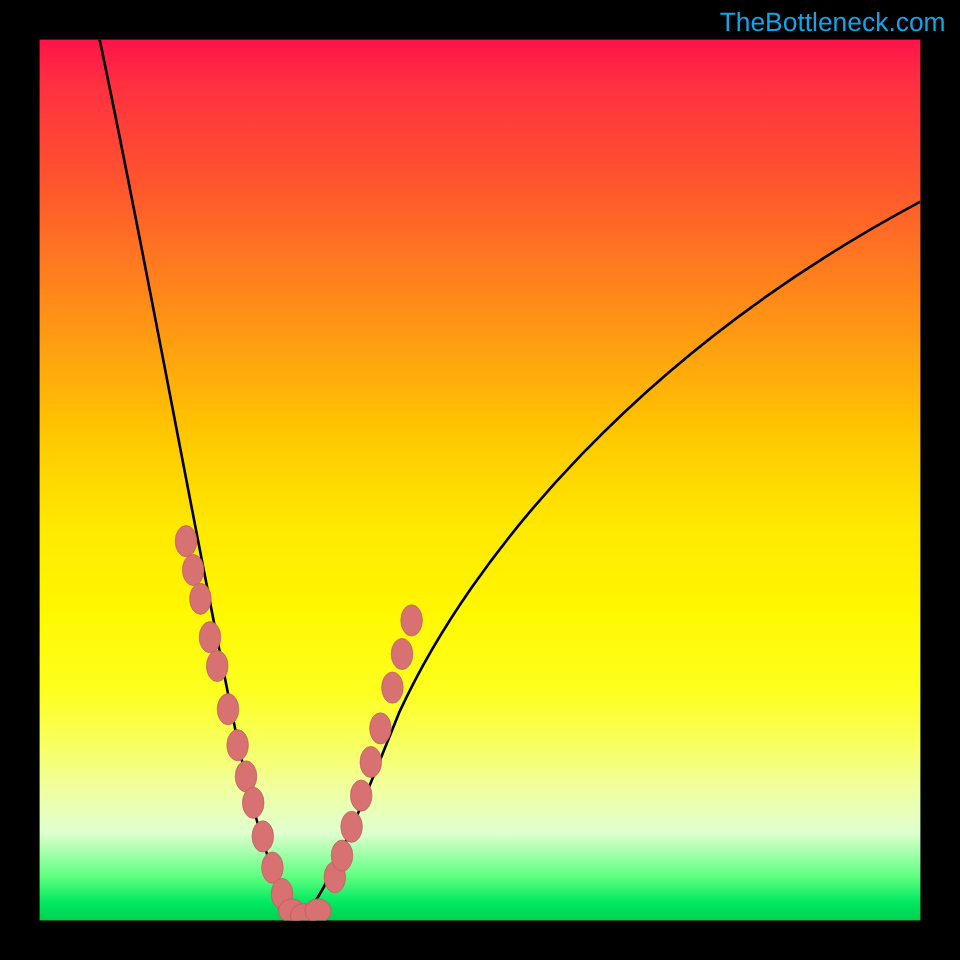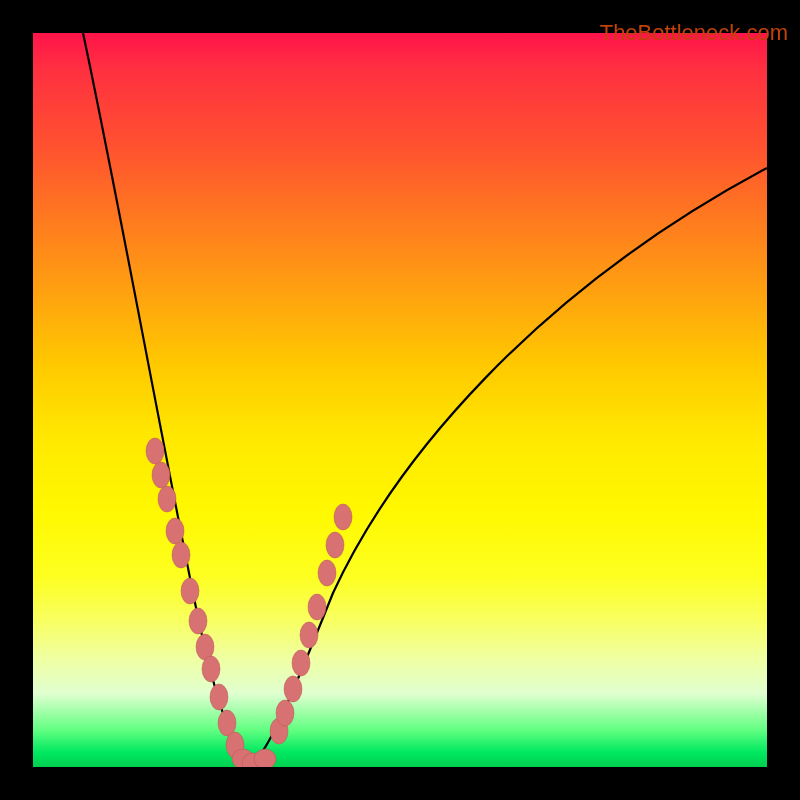--- a/index.html
+++ b/index.html
@@ -7,23 +7,23 @@
     padding: 0;
     width: 800px;
     height: 800px;
     background: #000;
     position: relative;
     overflow: hidden;
     font-family: Arial, sans-serif;
   }
   .watermark {
     position: absolute;
-    top: 20px;
+    top: 6px;
     right: 12px;
-    color: #c2410c;
+    color: #0ea5e9;
     font-size: 22px;
     font-weight: 500;
     z-index: 10;
   }
   .plot-area {
     position: absolute;
     left: 33px;
     top: 33px;
     width: 734px;
     height: 734px;

